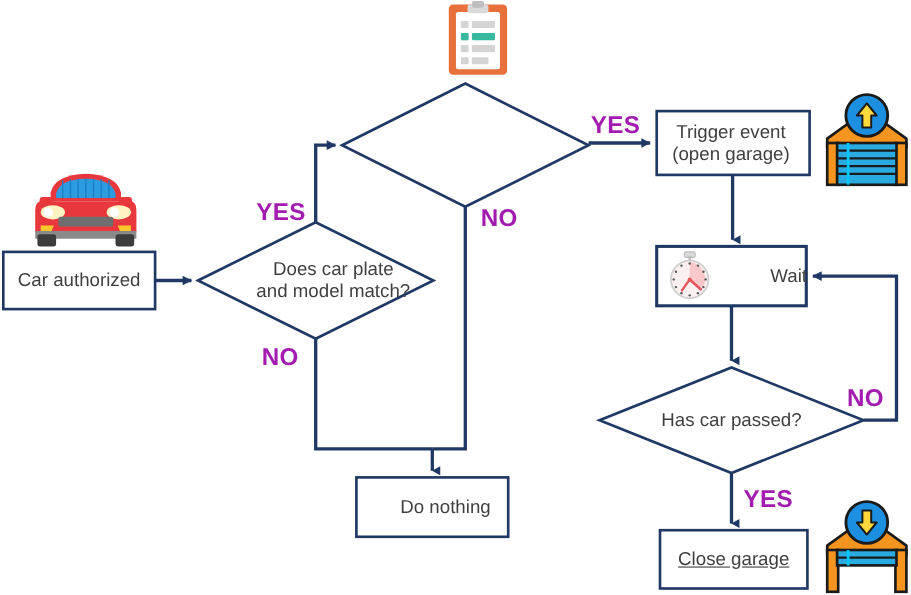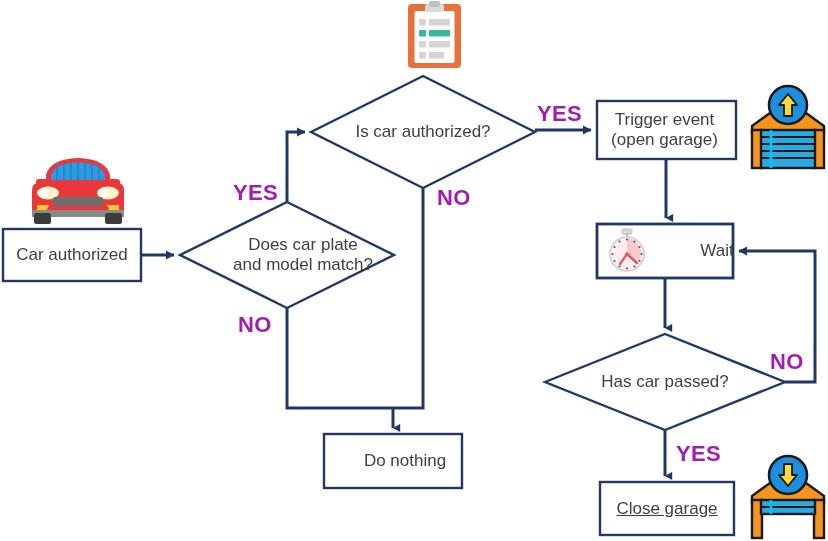--- a/index.html
+++ b/index.html
@@ -214,21 +214,20 @@
       <circle cx="38" cy="19" r="19" fill="#1C8FE0" stroke="#1A1A1A" stroke-width="2.6"></circle>
       <path d="M38,30 L29,19 L34,19 L34,8 L42,8 L42,19 L47,19 Z" fill="#FFD83D" stroke="#1A1A1A" stroke-width="1.8" stroke-linejoin="round"></path>
     </g>
   </svg>
 
   <div class="node-label" style="left:3px; top:229px; width:138px; height:52px;">Car authorized</div>
 
   <div class="node-label" style="left:206px; top:226px; width:194px; height:58px;text-align:center;">Does car plate
 and model match?</div>
 
-  <div class="node-label" style="left:330px; top:112px; width:186px; height:40px;">Is car authorized?</div>
 
   <div class="node-label" style="left:324px; top:434px; width:138px; height:54px;padding-left:12px;">Do nothing</div>
 
   <div class="node-label" style="left:597px; top:101px; width:135px; height:58px;">Trigger event
 (open garage)</div>
 
   <div class="node-label" style="left:682px; top:224px; width:70px; height:54px;">Wait</div>
 
   <div class="node-label" style="left:570px; top:362px; width:190px; height:40px;">Has car passed?</div>
 

